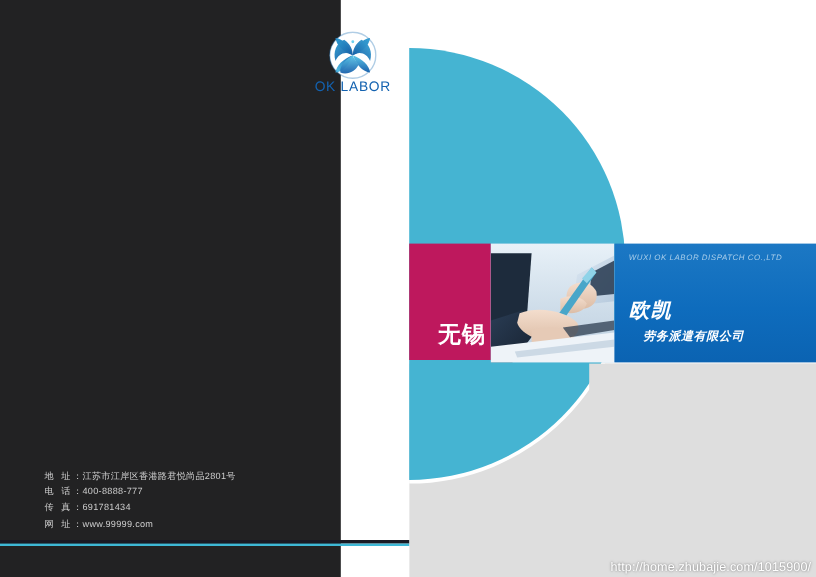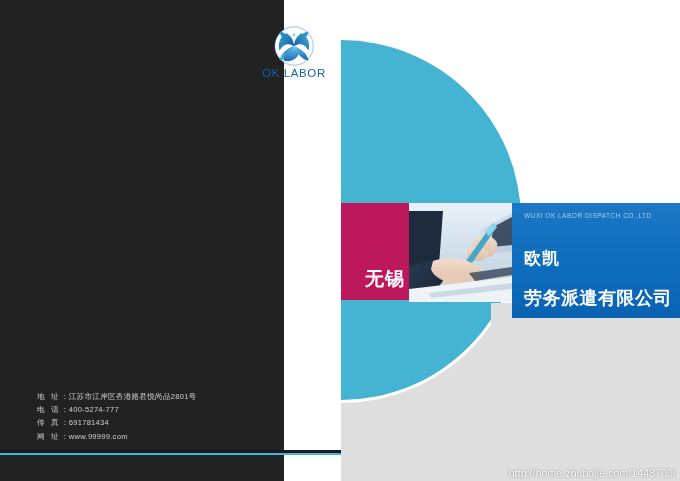--- a/index.html
+++ b/index.html
@@ -173,23 +173,24 @@
     width: 103px;
     height: 99px;
     overflow: hidden;
     background: #cfe0ef;
   }
   .band-photo svg { display: block; }
 
   .band-blue {
     position: relative;
     flex: 1 1 auto;
-    height: 115px;
+    height: 99px;
     background: #0f6fc0;
     background: linear-gradient(180deg, #1c78c4 0%, #0e6cbd 55%, #0b63b2 100%);
+    font-style: italic;
   }
   .band-blue .en-name {
     position: absolute;
     left: 12px;
     top: 9px;
     color: #a8cdea;
     font-size: 6.6px;
     letter-spacing: 0.45px;
     white-space: nowrap;
   }
@@ -198,28 +199,27 @@
     left: 12px;
     top: 44px;
     color: #ffffff;
     font-size: 17px;
     font-weight: bold;
     letter-spacing: 1px;
     font-family: "DejaVu Sans", sans-serif;
   }
   .band-blue .cn-name2 {
     position: absolute;
-    left: 12px;
+    left: 24px;
     top: 70px;
     color: #ffffff;
-    font-size: 18px;
+    font-size: 10px;
     font-weight: bold;
     letter-spacing: 0.5px;
     font-family: "DejaVu Sans", sans-serif;
-    margin-top: 13px;
   }
 
   
   .watermark {
     position: absolute;
     right: 4px;
     bottom: 2px;
     color: #ffffff;
     font-size: 10.5px;
     letter-spacing: 0.1px;
@@ -243,21 +243,21 @@
 
   </div>
 
   <div class="back-cover">
 
     <div class="contact-block">
       <div class="contact-line">
         <span class="lbl">地  址</span><span>：</span><span>江苏市江岸区香港路君悦尚品2801号</span>
       </div>
       <div class="contact-line">
-        <span class="lbl">电  话</span><span>：</span><span>400-5274-777</span>
+        <span class="lbl">电  话</span><span>：</span><span>400-8888-777</span>
       </div>
       <div class="contact-line">
         <span class="lbl">传  真</span><span>：</span><span>691781434</span>
       </div>
       <div class="contact-line">
         <span class="lbl">网  址</span><span>：</span><span>www.99999.com</span>
       </div>
     </div>
 
     <div class="rule-shadow"></div>
@@ -352,15 +352,15 @@
       </svg>
     </div>
 
     <div class="band-blue">
       <div class="en-name">WUXI OK LABOR DISPATCH CO.,LTD</div>
       <div class="cn-name1">欧凯</div>
       <div class="cn-name2">劳务派遣有限公司</div>
     </div>
   </div>
 
-  <div class="watermark">http://home.zhubajie.com/1448700/</div>
+  <div class="watermark">http://home.zhubajie.com/1015900/</div>
 
 </div>
 
 </body></html>

